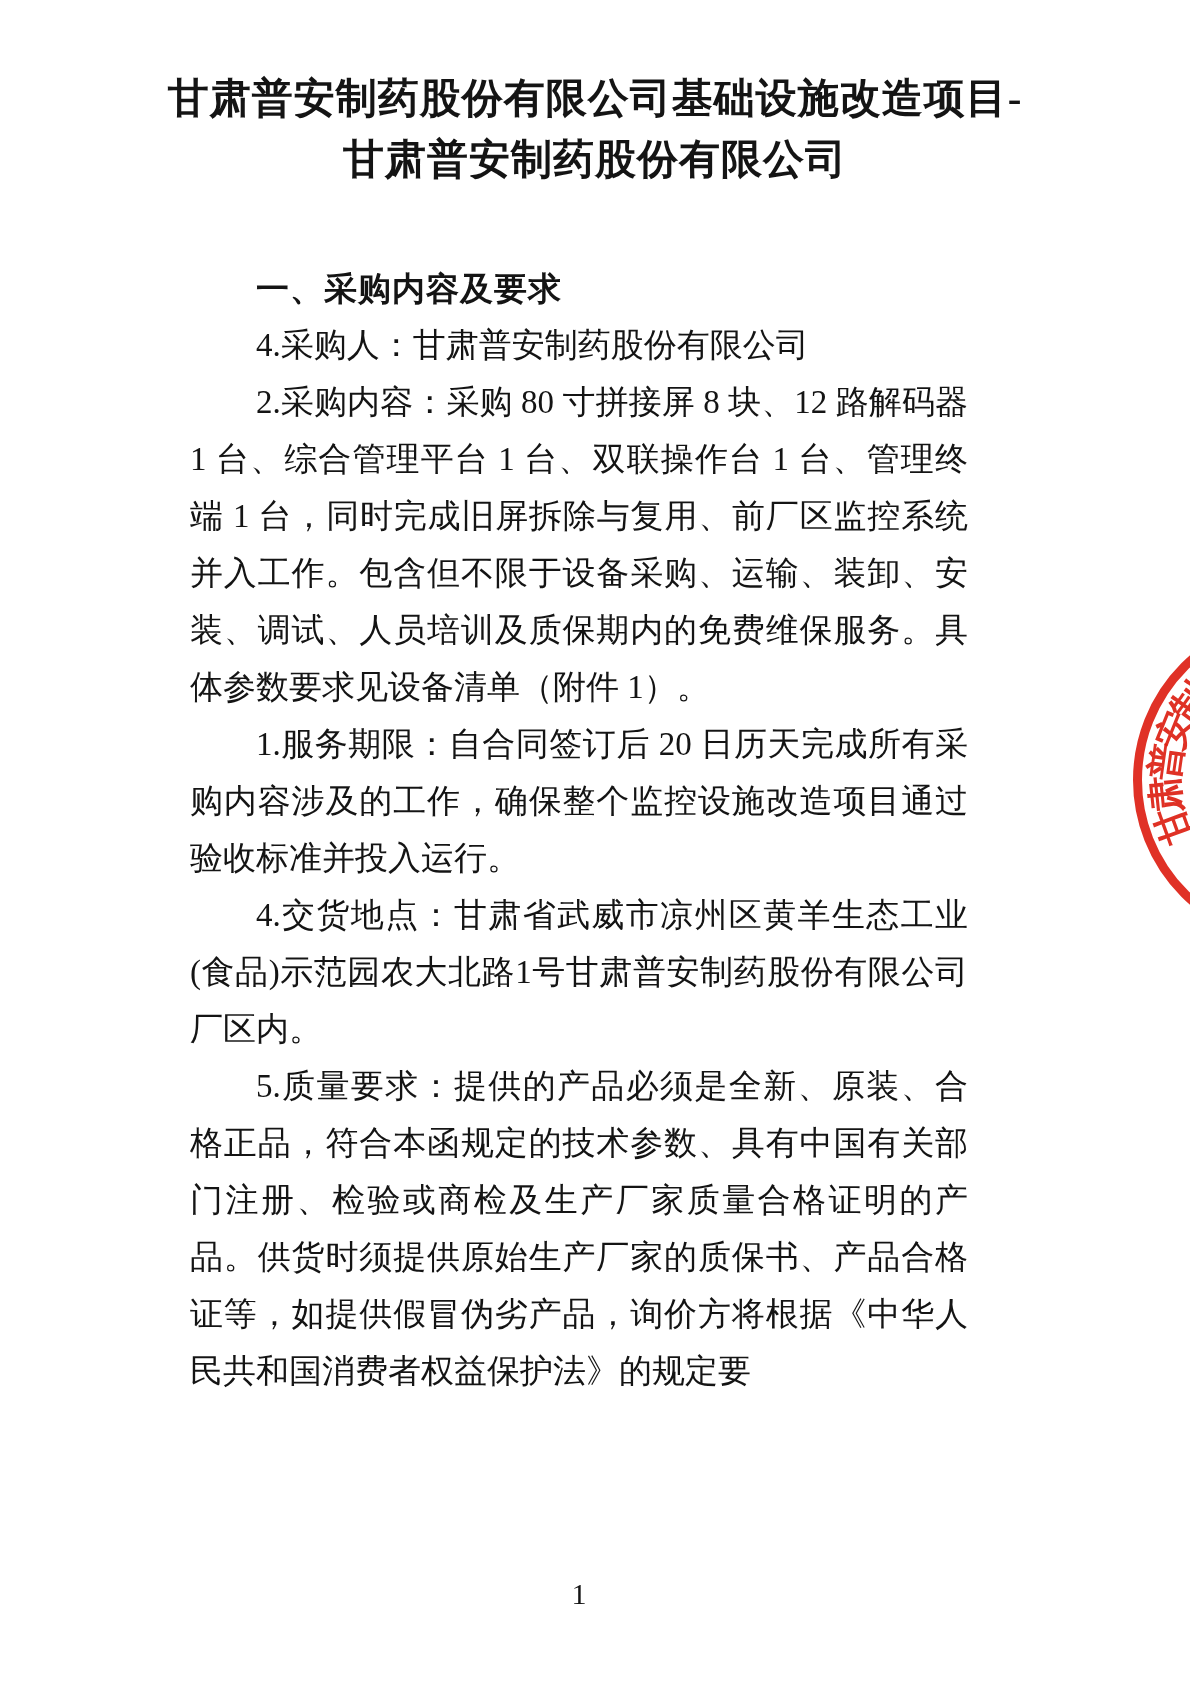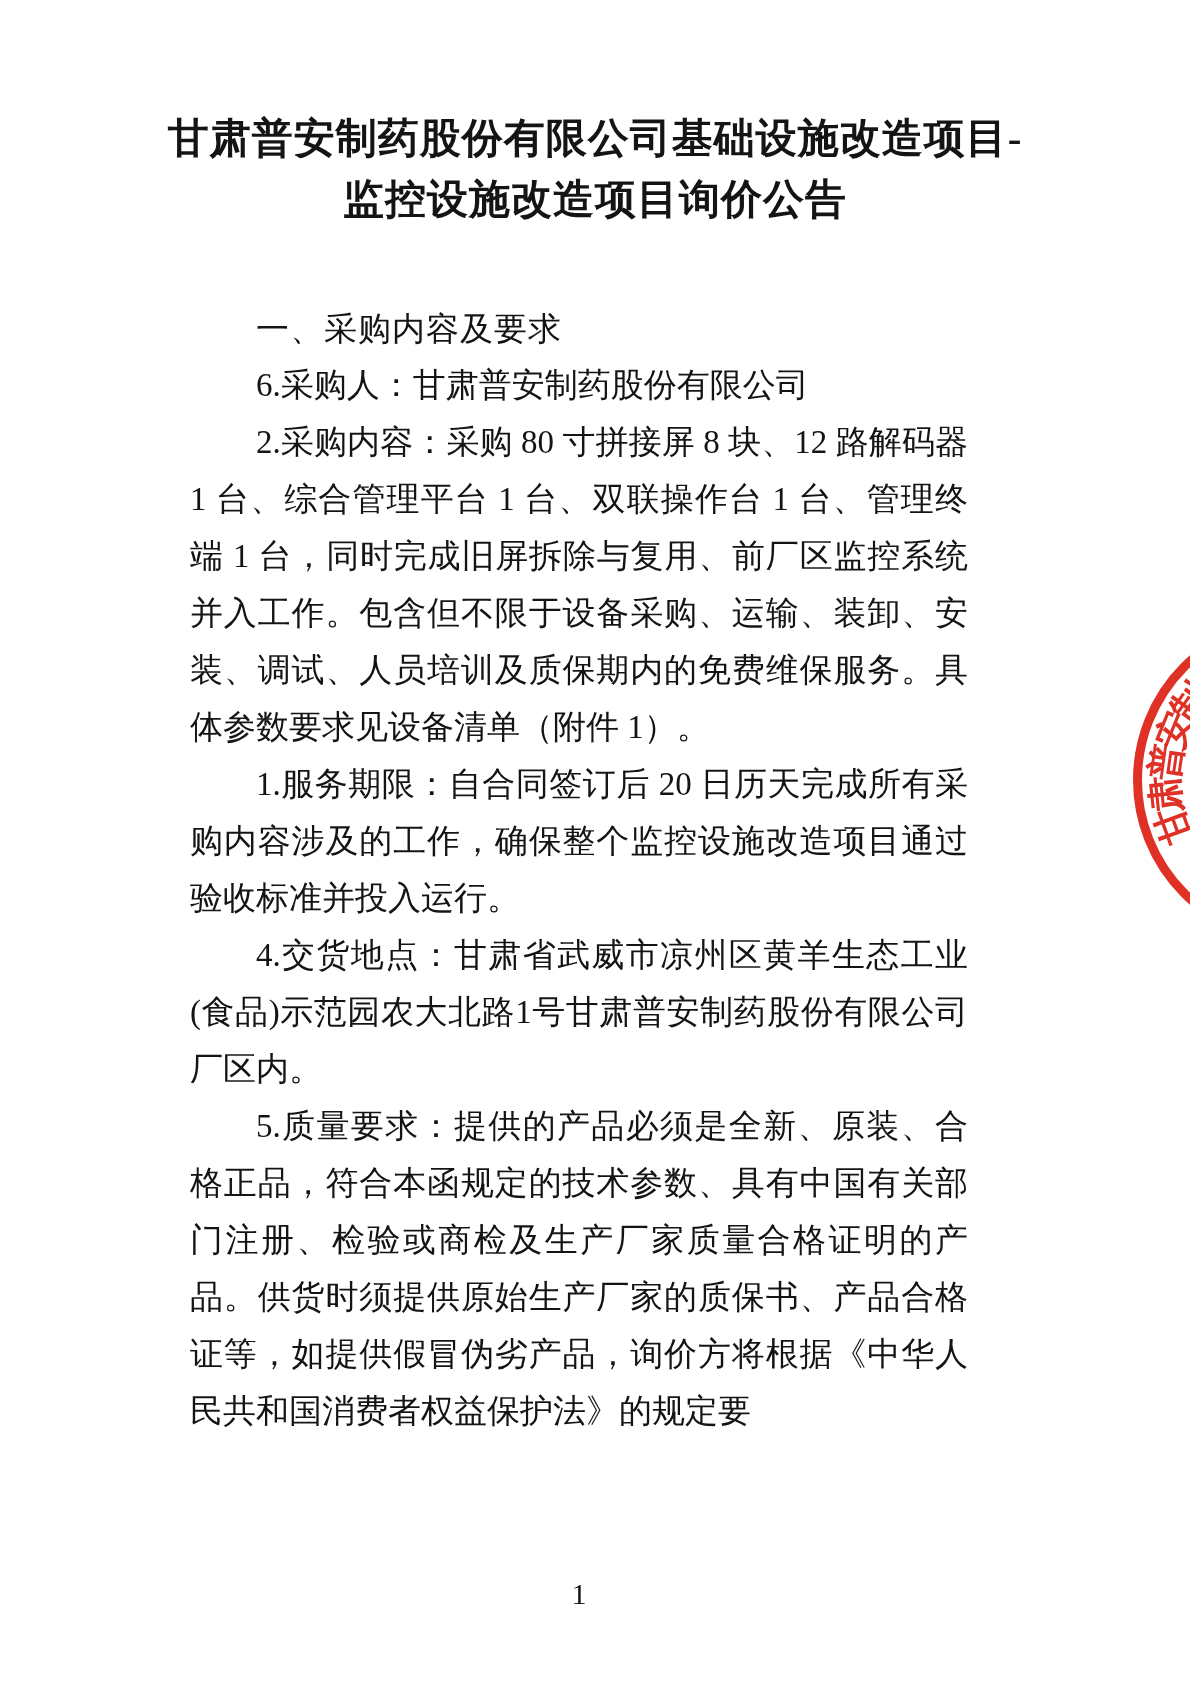--- a/index.html
+++ b/index.html
@@ -8,42 +8,42 @@
     position: relative;
     width: 1190px;
     height: 1684px;
     margin: 0 auto;
     background: #ffffff;
     overflow: hidden;
     color: #141414;
     font-family: "Liberation Serif", "DejaVu Serif", serif;
   }
   .doc-title {
-    padding-top: 108px;
+    padding-top: 68px;
     margin: 0 92px 70px 92px;
     text-align: center;
     font-size: 41px;
     line-height: 61px;
     font-weight: bold;
     letter-spacing: 1px;
   }
   .content {
     margin-left: 190px;
     width: 778px;
     font-size: 33px;
     line-height: 57px;
     text-align: justify;
     text-justify: inter-ideograph;
   }
   .content p {
     text-indent: 2em;
   }
   .section-heading {
     font-family: "Liberation Sans", "DejaVu Sans", sans-serif;
-    font-weight: normal;
+    font-weight: bold;
     letter-spacing: 1px;
   }
   .page-number {
     position: absolute;
     top: 1576px;
     left: 190px;
     width: 778px;
     text-align: center;
     font-size: 30px;
     line-height: 36px;
@@ -74,26 +74,26 @@
     opacity: 0.92;
   }
 </style>
 </head>
 <body>
 
 <div class="page">
 
   <div class="doc-title">
     <div>甘肃普安制药股份有限公司基础设施改造项目-</div>
-    <div>监控设施改造项目询价公告</div>
+    <div>甘肃普安制药股份有限公司</div>
   </div>
 
   <div class="content">
     <p class="section-heading">一、采购内容及要求</p>
-    <p>6.采购人：甘肃普安制药股份有限公司</p>
+    <p>4.采购人：甘肃普安制药股份有限公司</p>
     <p>2.采购内容：采购 80 寸拼接屏 8 块、12 路解码器 1 台、综合管理平台 1 台、双联操作台 1 台、管理终端 1 台，同时完成旧屏拆除与复用、前厂区监控系统并入工作。包含但不限于设备采购、运输、装卸、安装、调试、人员培训及质保期内的免费维保服务。具体参数要求见设备清单（附件 1）。</p>
     <p>1.服务期限：自合同签订后 20 日历天完成所有采购内容涉及的工作，确保整个监控设施改造项目通过验收标准并投入运行。</p>
     <p>4.交货地点：甘肃省武威市凉州区黄羊生态工业(食品)示范园农大北路1号甘肃普安制药股份有限公司厂区内。</p>
     <p>5.质量要求：提供的产品必须是全新、原装、合格正品，符合本函规定的技术参数、具有中国有关部门注册、检验或商检及生产厂家质量合格证明的产品。供货时须提供原始生产厂家的质保书、产品合格证等，如提供假冒伪劣产品，询价方将根据《中华人民共和国消费者权益保护法》的规定要</p>
   </div>
 
   <div class="seal" style="color: rgb(221, 32, 19);">
     <div class="seal-ring"></div>
   <span class="seal-char" style="transform: translate(-50%, -50%) rotate(250deg) translateY(-133px);">甘</span>
       <span class="seal-char" style="transform: translate(-50%, -50%) rotate(264deg) translateY(-133px);">肃</span>

